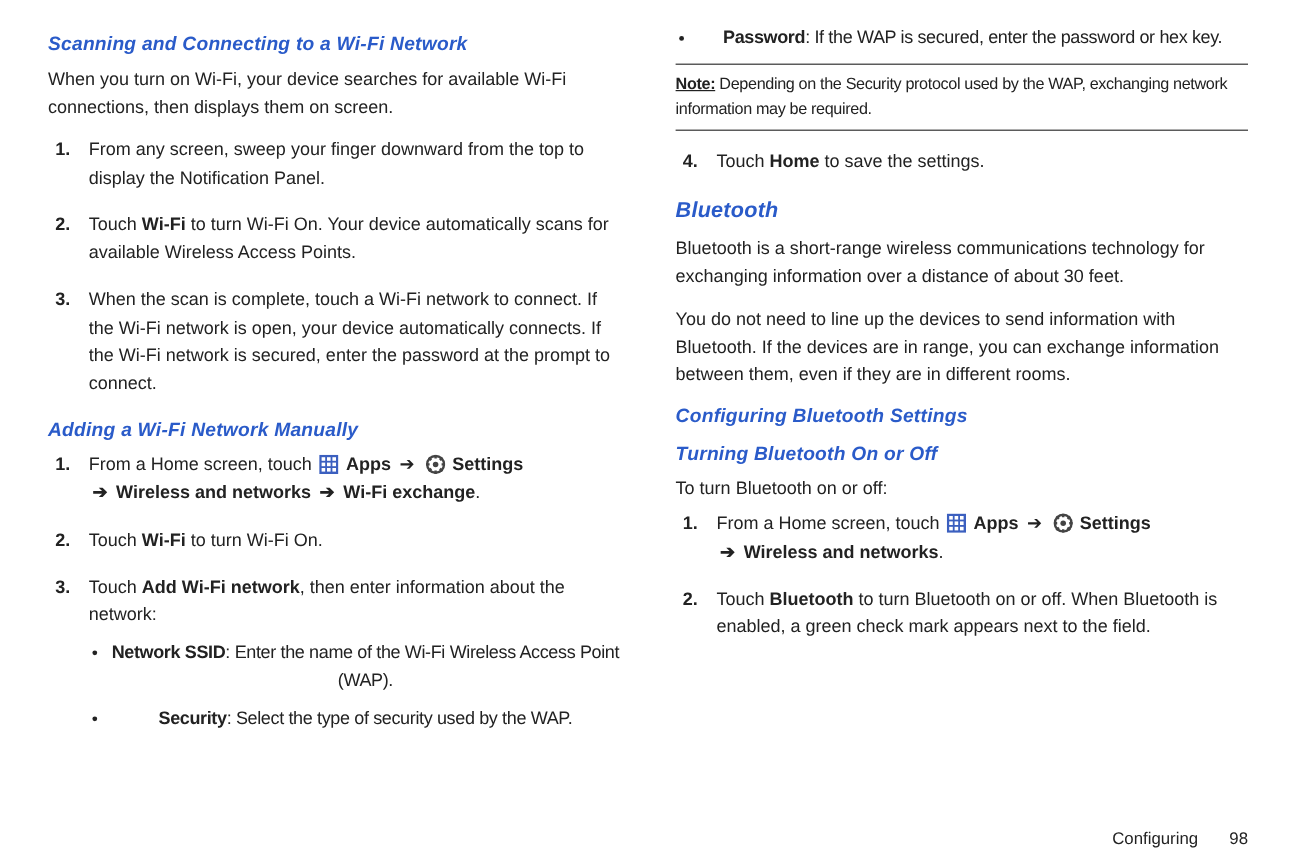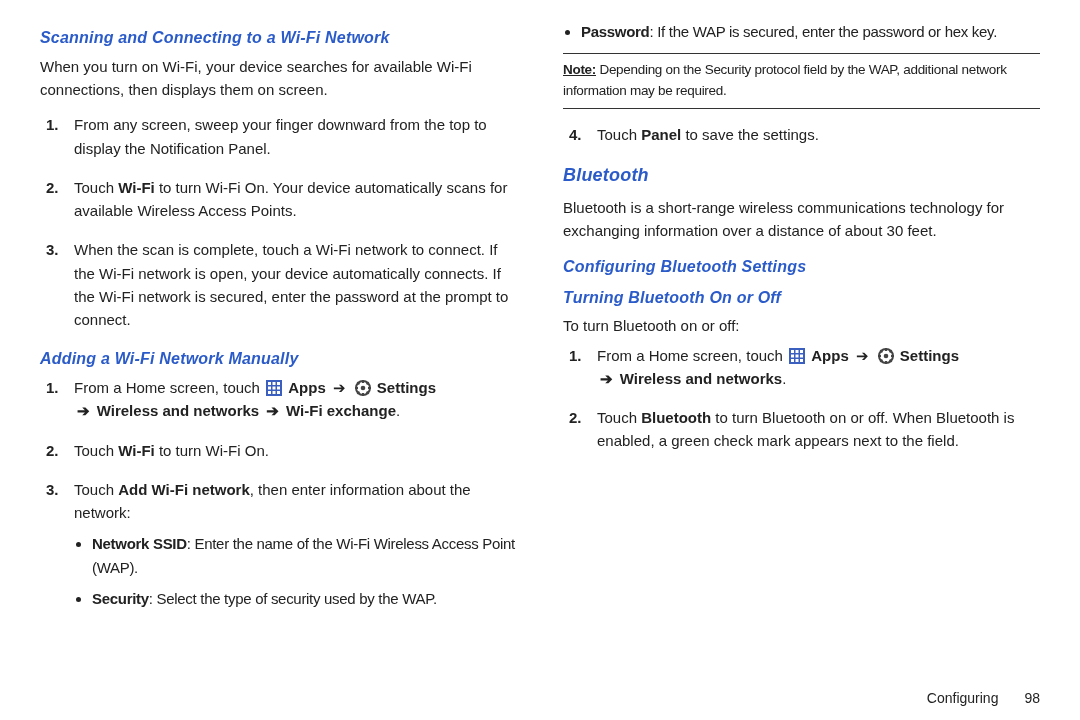--- a/index.html
+++ b/index.html
@@ -57,20 +57,21 @@
     content: counter(item) ".";
     position: absolute;
     left: 6px;
     top: 0;
     font-weight: 700;
   }
   ul.bullet {
     list-style: disc;
     padding-left: 18px;
     margin: 8px 0 0 0;
+    text-align: center;
   }
   ul.bullet > li { margin-bottom: 8px; }
   .narrow { font-family: Arial, "Helvetica Narrow", sans-serif; letter-spacing:-0.3px; }
   .note-block {
     border-top: 1.6px solid #333;
     border-bottom: 1.6px solid #333;
     padding: 6px 0 6px 0;
     margin: 10px 0 14px 0;
     font-size: 13.5px;
   }
@@ -159,31 +160,32 @@
     </ol>
   </div>
 
   <div class="col">
 
     <ul class="bullet narrow" style="margin-top:0">
       <li><b>Password</b><span>: If the WAP is secured, enter the password or hex key.</span></li>
     </ul>
 
     <div class="note-block narrow">
-      <span class="label">Note:</span><span> Depending on the Security protocol field by the WAP, additional network information may be required.</span>
+      <span class="label">Note:</span><span> Depending on the Security protocol used by the WAP, exchanging network information may be required.</span>
     </div>
 
     <ol class="num" start="4" style="counter-reset:item 3">
       <li>
-        <span>Touch </span><b>Panel</b><span> to save the settings.</span>
+        <span>Touch </span><b>Home</b><span> to save the settings.</span>
       </li>
     </ol>
 
     <div class="heading-blue h2">Bluetooth</div>
     <p>Bluetooth is a short-range wireless communications technology for exchanging information over a distance of about 30 feet.</p>
+    <p>You do not need to line up the devices to send information with Bluetooth. If the devices are in range, you can exchange information between them, even if they are in different rooms.</p>
 
     <div class="heading-blue h3">Configuring Bluetooth Settings</div>
 
     <div class="heading-blue h3">Turning Bluetooth On or Off</div>
     <p style="margin-bottom:6px">To turn Bluetooth on or off:</p>
 
     <ol class="num">
       <li>
         <span>From a Home screen, touch </span>
         <span class="apps-icon"><svg viewBox="0 0 16 16">

